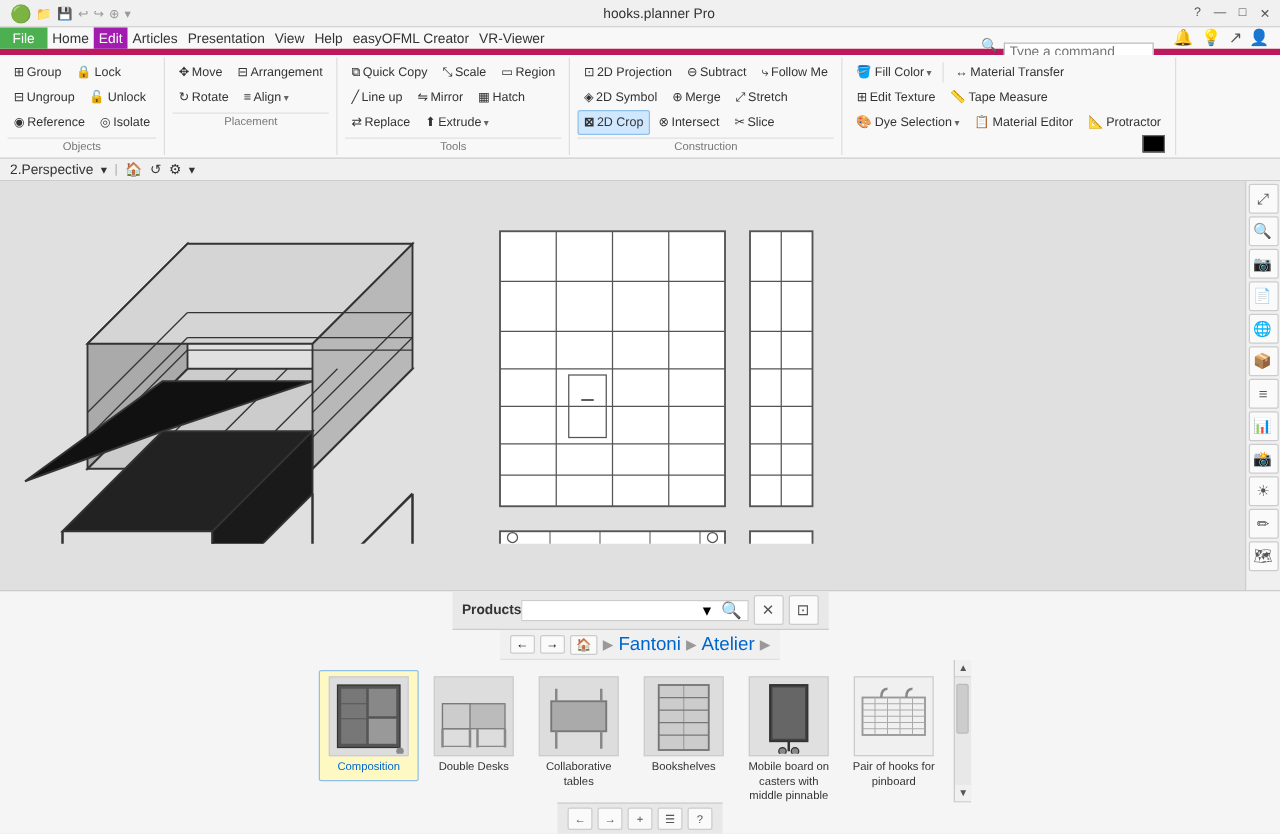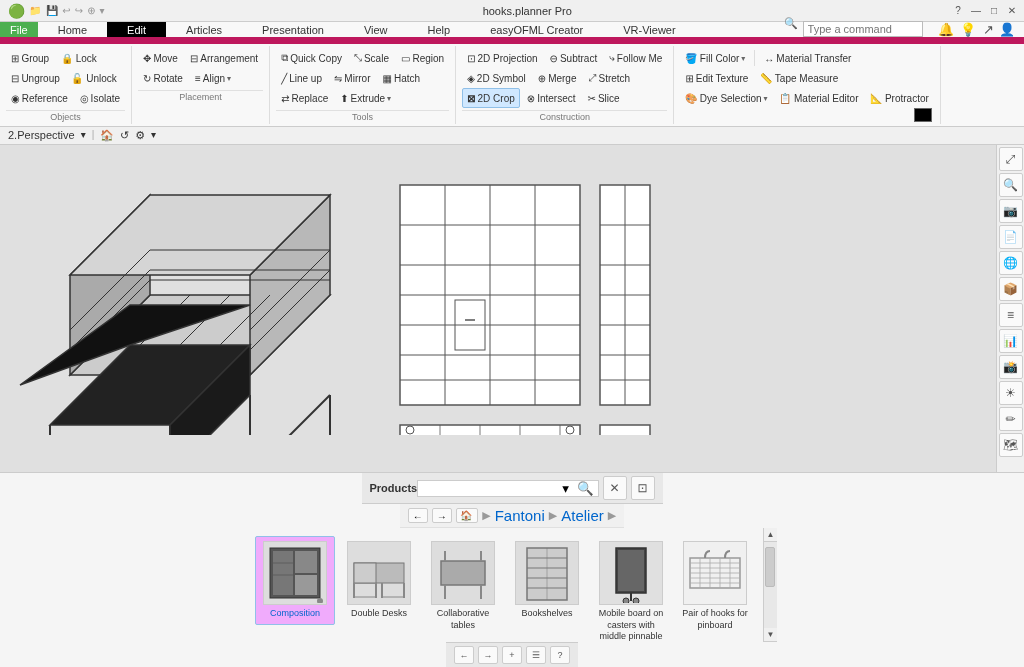--- a/index.html
+++ b/index.html
@@ -5,62 +5,62 @@
     * { box-sizing: border-box; margin: 0; padding: 0; }
     body { font-family: 'Segoe UI', Arial, sans-serif; font-size: 11px; background: #f0f0f0; overflow: hidden; width: 1024px; height: 667px; display: flex; flex-direction: column; }
 
     
     .title-bar { background: #f0f0f0; height: 22px; display: flex; align-items: center; justify-content: space-between; padding: 0 4px; border-bottom: 1px solid #ccc; }
     .title-bar-title { flex: 1; text-align: center; font-size: 11px; color: #333; }
     .title-bar-controls { display: flex; gap: 2px; }
     .title-bar-btn { width: 16px; height: 16px; border: none; background: none; cursor: pointer; font-size: 10px; display: flex; align-items: center; justify-content: center; color: #555; }
 
     
-    .menu-bar { background: #f8f8f8; height: 22px; display: flex; align-items: flex-end; border-bottom: 7px solid #be185d; }
-    .menu-item { padding: 2px 20px; height: 100%; display: flex; align-items: center; cursor: pointer; font-size: 11px; color: #333; }
-    .menu-item.active { background: #000000; color: white; }
+    .menu-bar { background: #f8f8f8; height: 22px; display: flex; align-items: flex-start; border-bottom: 5px solid #be185d; }
+    .menu-item { padding: 2px 4px; height: 100%; display: flex; align-items: center; cursor: pointer; font-size: 11px; color: #333; }
+    .menu-item.active { background: #a21caf; color: white; }
     .menu-item.file { background: #4CAF50; color: white; padding: 2px 10px; }
     .menu-search { margin-left: auto; display: flex; align-items: center; padding: 0 8px; gap: 4px; }
     .menu-search input { border: 1px solid #ccc; padding: 1px 4px; font-size: 11px; width: 120px; }
     .menu-icons { display: flex; gap: 6px; padding: 0 8px; align-items: center; }
     .menu-icon-btn { cursor: pointer; font-size: 13px; color: #555; }
 
     
     .ribbon { background: #f8f8f8; border-bottom: 1px solid #ccc; display: flex; padding: 2px 0; }
     .ribbon-group { border-right: 1px solid #ddd; padding: 2px 6px; display: flex; flex-direction: column; }
     .ribbon-group-label { font-size: 9px; color: #777; text-align: center; margin-top: 2px; border-top: 1px solid #e0e0e0; padding-top: 1px; }
     .ribbon-row { display: flex; align-items: center; gap: 2px; }
     .ribbon-btn { display: flex; align-items: center; gap: 2px; padding: 1px 4px; cursor: pointer; font-size: 10px; color: #333; border: 1px solid transparent; border-radius: 2px; white-space: nowrap; height: 20px; }
     .ribbon-btn.active { background: #d0e8ff; border-color: #90c0e8; }
     .ribbon-separator { width: 1px; background: #ddd; margin: 2px 2px; align-self: stretch; }
 
     
     .main-area { flex: 1; display: flex; flex-direction: column; overflow: hidden; }
 
     
     .viewport { flex: 1; background: #e8e8e8; position: relative; overflow: hidden; }
-    .viewport-header { background: #f0f0f0; border-bottom: 1px solid #ccc; padding: 2px 8px; font-size: 11px; color: #333; display: flex; align-items: flex-start; gap: 6px; }
+    .viewport-header { background: #f0f0f0; border-bottom: 1px solid #ccc; padding: 2px 8px; font-size: 11px; color: #333; display: flex; align-items: center; gap: 6px; }
     .viewport-canvas { width: 100%; height: 100%; position: relative; background: #e0e0e0; }
     .viewport-right-toolbar { position: absolute; right: 0; top: 0; width: 28px; height: 100%; background: #f0f0f0; border-left: 1px solid #ccc; display: flex; flex-direction: column; align-items: center; padding-top: 2px; gap: 2px; }
     .vp-btn { width: 24px; height: 24px; border: 1px solid #ccc; background: #fafafa; cursor: pointer; display: flex; align-items: center; justify-content: center; font-size: 12px; color: #555; border-radius: 2px; }
 
     
     .products-panel { height: 195px; background: #f5f5f5; border-top: 1px solid #ccc; display: flex; flex-direction: column; align-items: center; }
     .products-header { background: #e8e8e8; border-bottom: 1px solid #ccc; padding: 3px 8px; display: flex; align-items: center; justify-content: space-between; }
     .products-title { font-size: 11px; font-weight: bold; color: #333; }
     .products-header-right { display: flex; align-items: center; gap: 4px; }
     .products-search { border: 1px solid #ccc; padding: 1px 4px; font-size: 10px; width: 140px; }
     .products-nav { padding: 3px 8px; display: flex; align-items: center; gap: 4px; border-bottom: 1px solid #e0e0e0; background: #f0f0f0; }
     .nav-btn { border: 1px solid #ccc; background: #fafafa; padding: 1px 4px; cursor: pointer; font-size: 10px; border-radius: 2px; }
     .breadcrumb-item { font-size: 15px; color: #0066cc; cursor: pointer; }
     .breadcrumb-sep { font-size: 11px; color: #999; }
     .products-content { flex: 1; display: flex; overflow: hidden; }
     .products-list { flex: 1; overflow-x: auto; overflow-y: hidden; display: flex; align-items: flex-start; padding: 8px; gap: 4px; }
     .product-item { display: flex; flex-direction: column; align-items: center; width: 80px; cursor: pointer; padding: 4px; border: 1px solid transparent; border-radius: 2px; flex-shrink: 0; }
-    .product-item.selected { background: #f0abfc; border-color: #90c0e8; }
+    .product-item.selected { background: #fef9c3; border-color: #90c0e8; }
     .product-thumb { width: 64px; height: 64px; background: #ddd; border: 1px solid #ccc; display: flex; align-items: center; justify-content: center; overflow: hidden; }
     .product-label { font-size: 9px; color: #333; text-align: center; margin-top: 3px; line-height: 1.3; }
     .product-label.selected { color: #0066cc; }
     .products-scrollbar { width: 14px; background: #e8e8e8; border-left: 1px solid #ccc; display: flex; flex-direction: column; }
     .scroll-arrow { height: 14px; display: flex; align-items: center; justify-content: center; cursor: pointer; font-size: 8px; color: #555; background: #f0f0f0; border-bottom: 1px solid #ccc; }
     .scroll-track { flex: 1; background: #e8e8e8; position: relative; }
     .scroll-thumb { width: 10px; height: 40px; background: #ccc; border: 1px solid #bbb; border-radius: 2px; position: absolute; top: 5px; left: 1px; }
 
     
     .products-bottom { background: #e8e8e8; border-top: 1px solid #ccc; padding: 3px 8px; display: flex; justify-content: space-between; align-items: center; }

